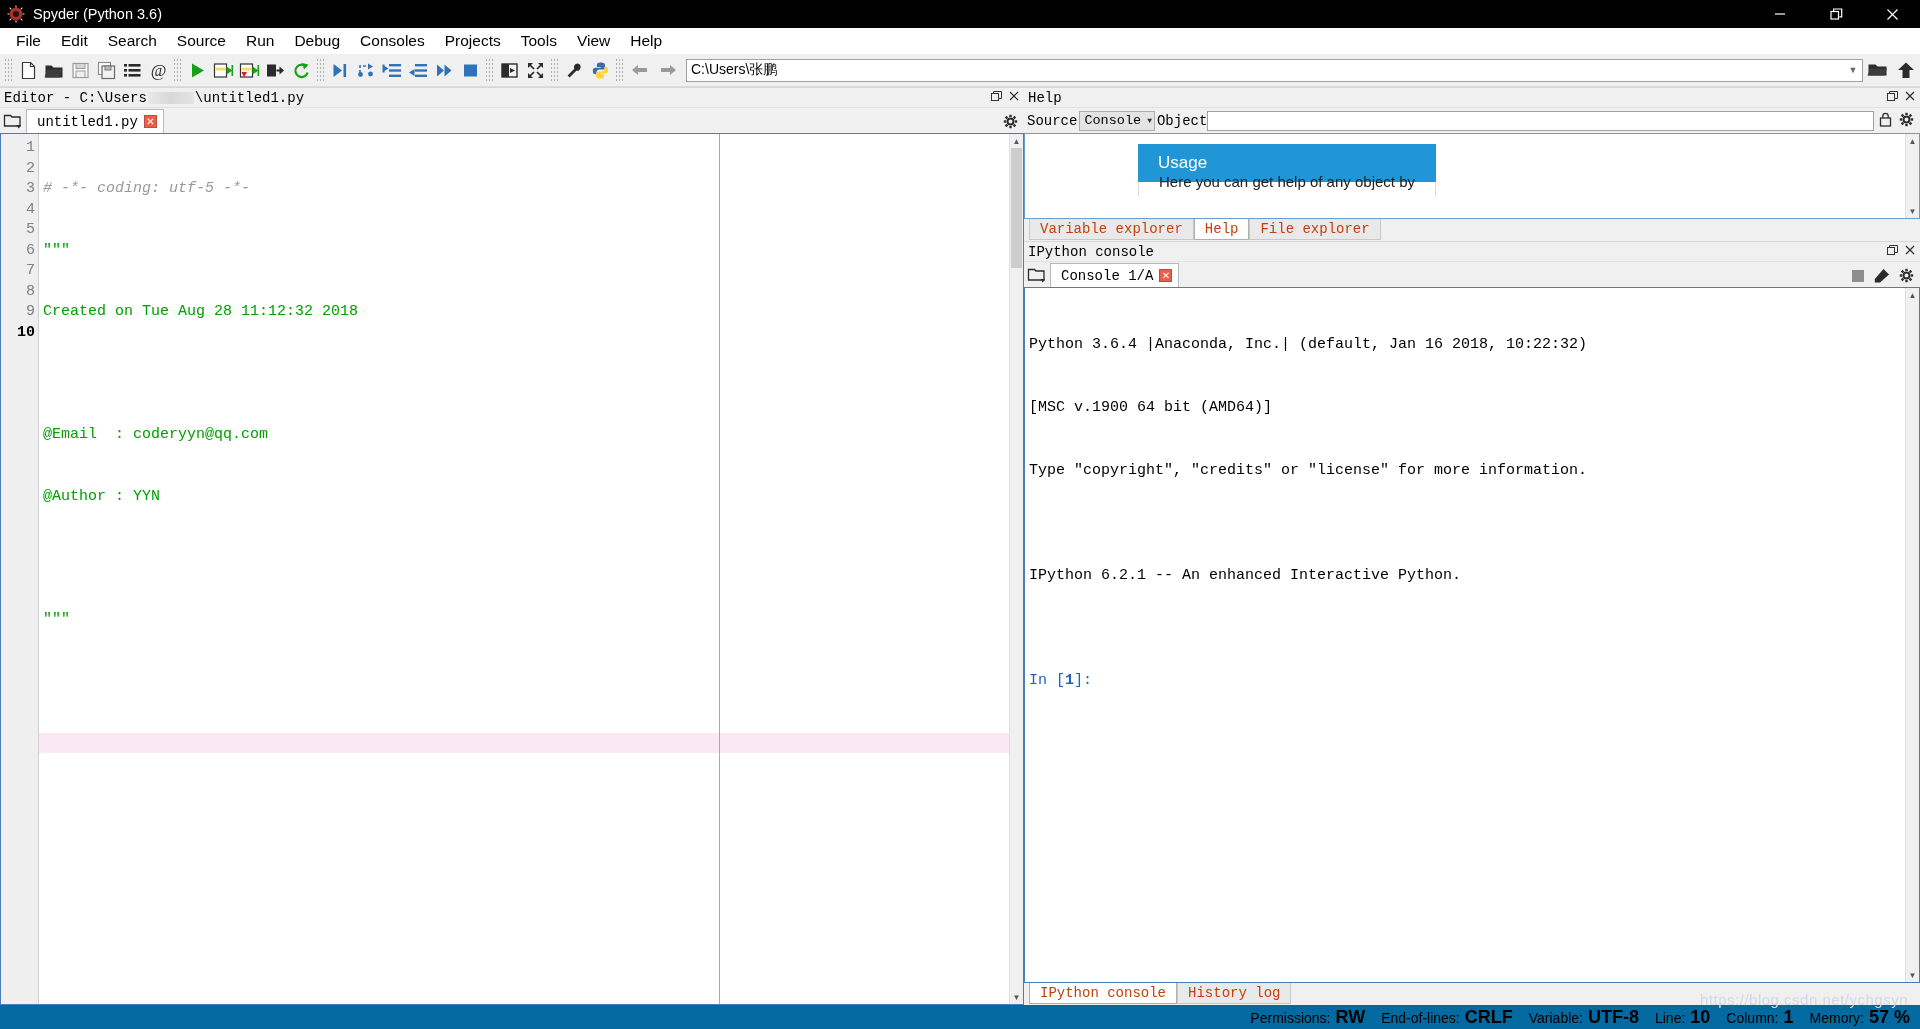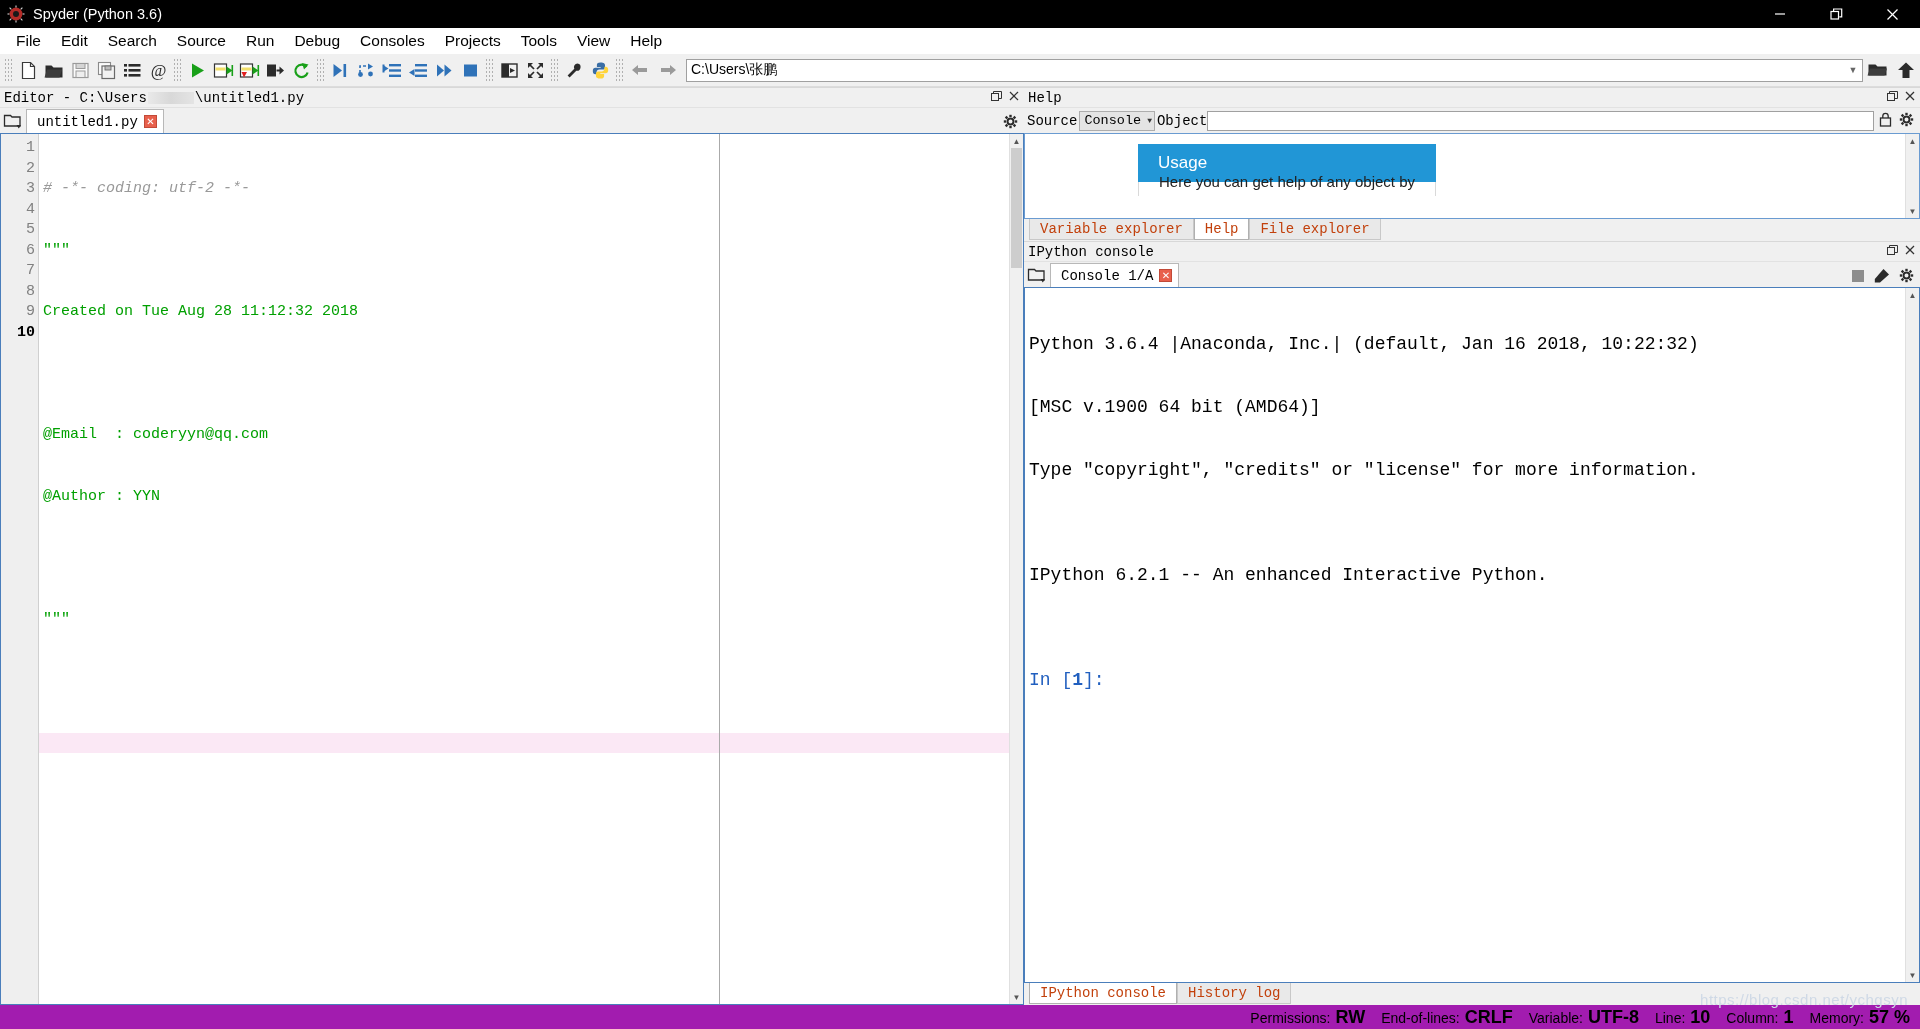--- a/index.html
+++ b/index.html
@@ -198,29 +198,29 @@
   .btab.active { background: #fff; border-color: #b0b0b0; }
 
   
   .console-pane { flex: 1 1 auto; display: flex; flex-direction: column; min-height: 0; }
   .console-body {
     flex: 1 1 auto; background: #fff; border: 1px solid #4a7ebb;
     display: flex; min-height: 0; overflow: hidden;
   }
   .console-text {
     flex: 1 1 auto; padding: 4px 0 0 4px;
-    font-family: "Liberation Mono", monospace; font-size: 18px;
+    font-family: "Liberation Mono", monospace; font-size: 15px;
     line-height: 21px; white-space: pre; color: #000; overflow: hidden;
   }
   .inprompt { color: #215fbf; }
   .inprompt b { font-weight: bold; }
 
   
   .statusbar {
-    height: 24px; background: #a21caf; display: flex; align-items: center;
+    height: 24px; background: #0369a1; display: flex; align-items: center;
     flex: 0 0 24px; font-size: 14px; color: #000; position: relative;
   }
   .statusbar .sb-right { margin-left: auto; display: flex; align-items: center; gap: 16px; padding-right: 10px; }
   .sb-item { display: flex; align-items: baseline; gap: 5px; white-space: nowrap; }
   .sb-item .k { font-size: 14px; }
   .sb-item .v { font-size: 18px; font-weight: bold; }
   .watermark {
     position: absolute; right: 12px; top: -14px;
     font-size: 15px; color: #cfd9e6; letter-spacing: 0.5px;
     white-space: nowrap; pointer-events: none;
@@ -552,21 +552,21 @@
           <div>3</div>
           <div>4</div>
           <div>5</div>
           <div>6</div>
           <div>7</div>
           <div>8</div>
           <div>9</div>
           <div class="cur">10</div>
         </div>
         <div class="code">
-          <div class="ln cmt"># -*- coding: utf-2 -*-</div>
+          <div class="ln cmt"># -*- coding: utf-5 -*-</div>
           <div class="ln str">"""</div>
           <div class="ln str">Created on Tue Aug 28 11:12:32 2018</div>
           <div class="ln str"></div>
           <div class="ln str">@Email  : coderyyn@qq.com</div>
           <div class="ln str">@Author : YYN</div>
           <div class="ln str"></div>
           <div class="ln str">"""</div>
           <div class="ln"></div>
           <div class="ln hl"></div>
           <div class="edge"></div>

